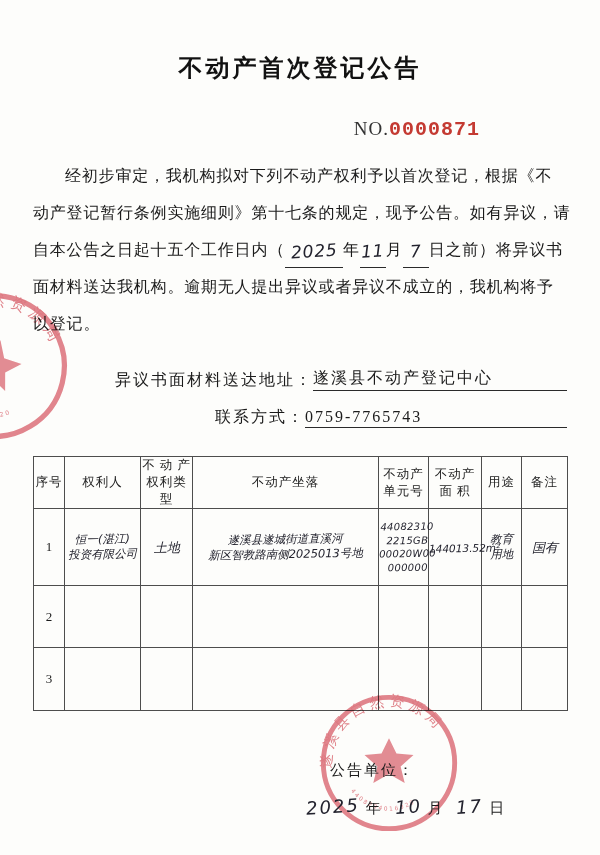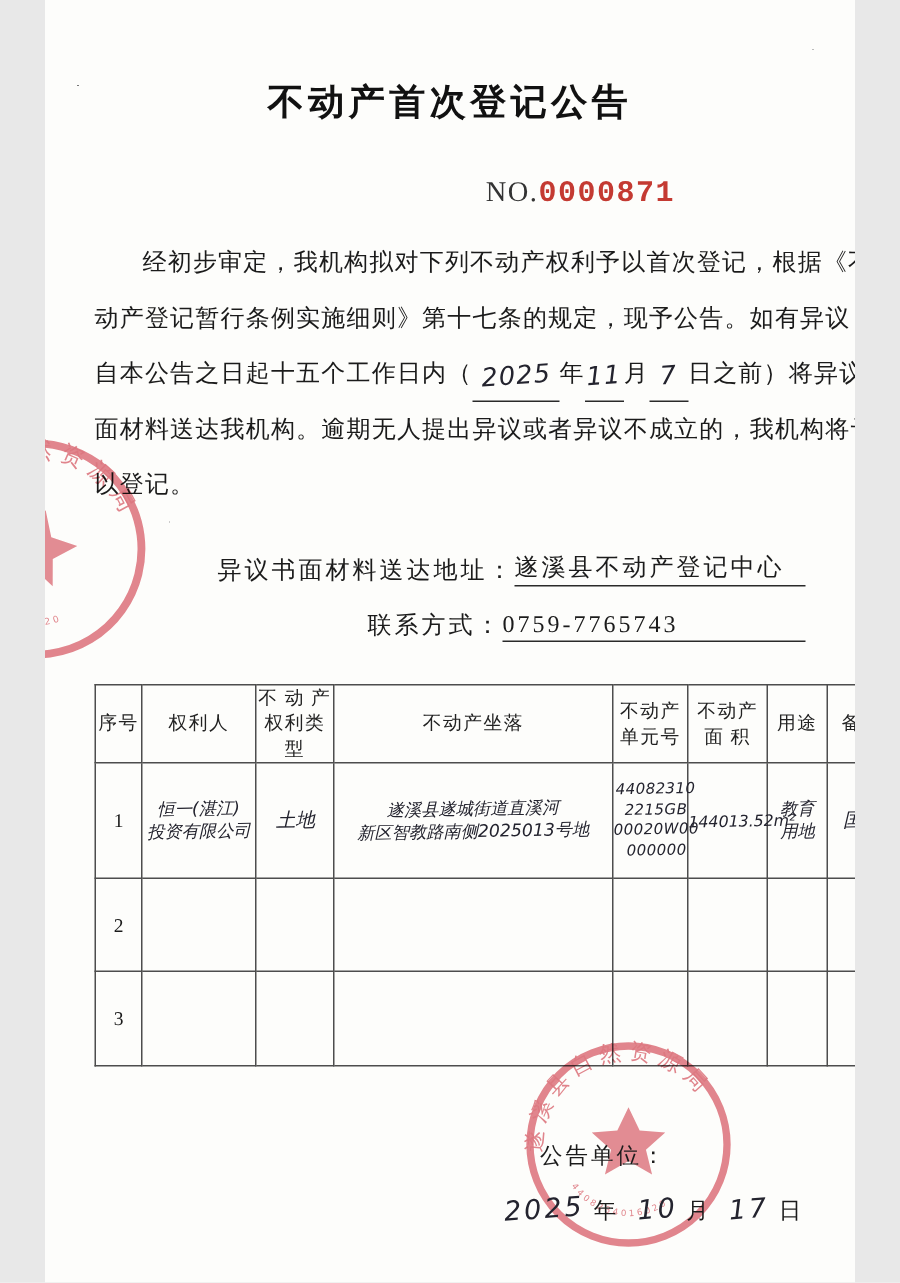--- a/index.html
+++ b/index.html
@@ -1,18 +1,18 @@
 <!DOCTYPE html>
 <html><head>
 <meta charset="utf-8">
 <style>
   * { margin:0; padding:0; box-sizing:border-box; }
   html,body { background:#e8e8e8; }
   .page {
-    position:relative; width:540px; height:855px; margin:0 auto;
+    position:relative; width:600px; height:855px; margin:0 auto;
     background:#fdfdfb; overflow:hidden;
     font-family:"Liberation Serif","DejaVu Serif",serif; color:#1b1b1b;
   }
   
   .page::after{
     content:""; position:absolute; inset:0; pointer-events:none;
     background:
       radial-gradient(circle 1px at 22px 57px, #777 40%, transparent 60%),
       radial-gradient(circle 1px at 512px 33px, #bbb 40%, transparent 60%),
       radial-gradient(circle 1px at 83px 348px, #ccc 40%, transparent 60%),

